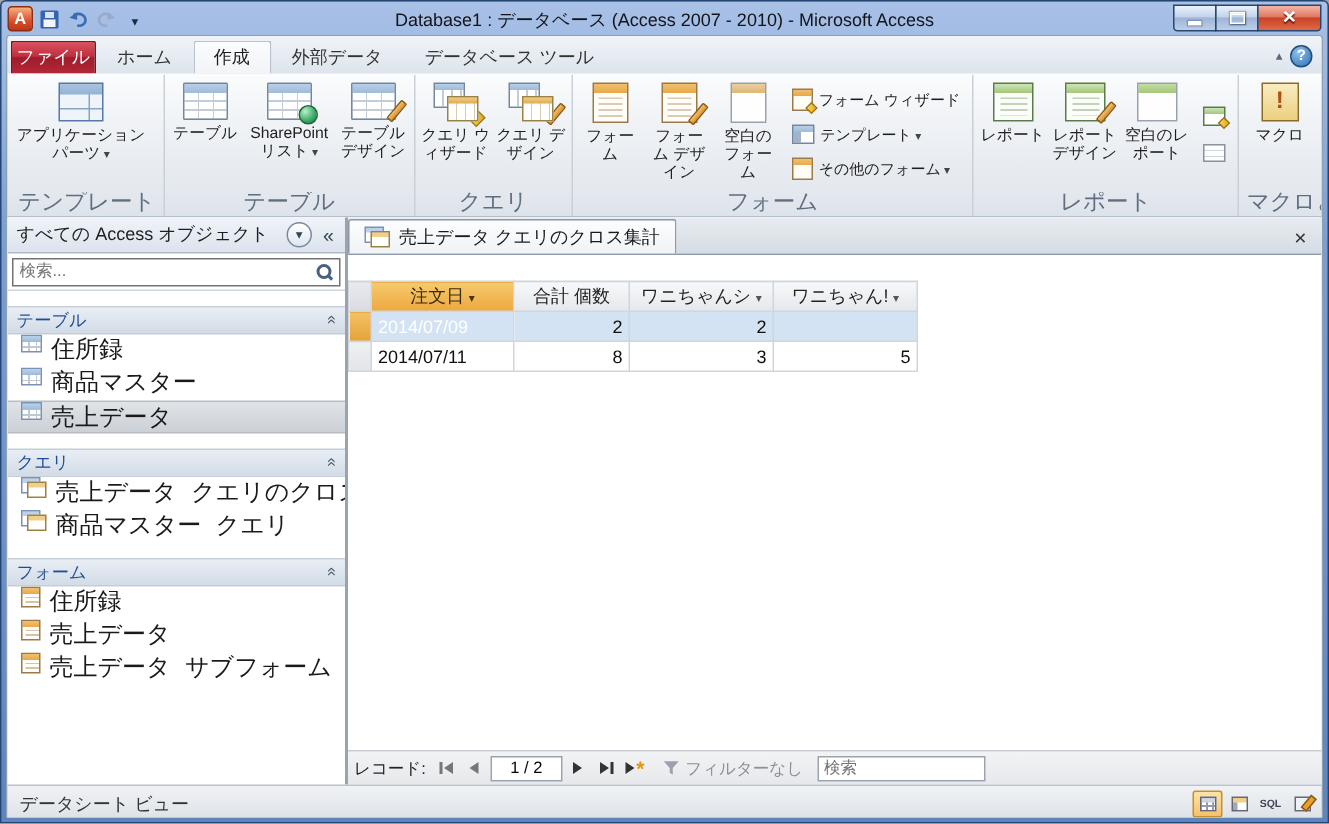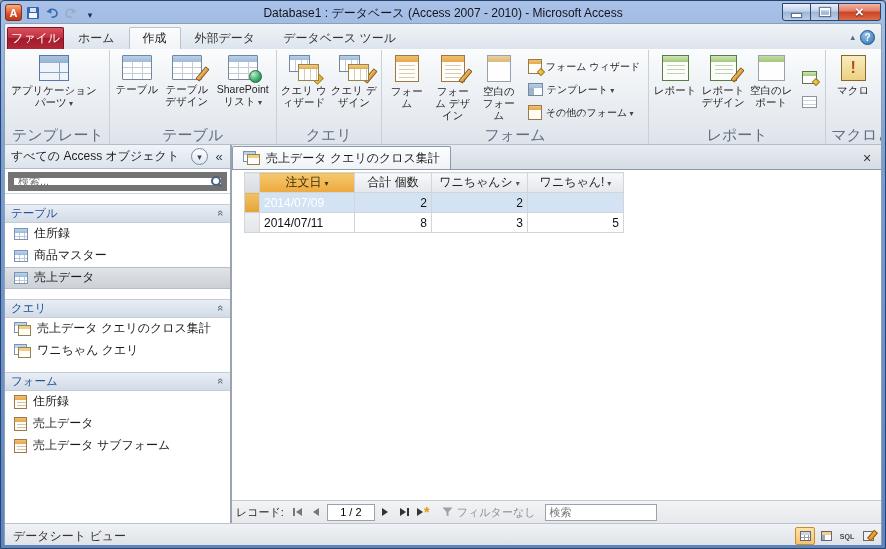--- a/index.html
+++ b/index.html
@@ -115,32 +115,32 @@
   
   .navpane{width:227px;flex:none;display:flex;flex-direction:column;background:#fff;border-right:2px solid #99a4b0;}
   .np-header{height:24px;flex:none;display:flex;align-items:center;gap:3px;padding:0 3px 0 6px;
     background:linear-gradient(#f0f4f9,#dbe3ec);border-bottom:1px solid #b0bac6;font-size:12px;color:#1e1e1e;}
   .np-title{flex:1;white-space:nowrap;overflow:hidden;}
   .np-dd{width:17px;height:17px;flex:none;border:1px solid #7b8aa0;border-radius:50%;background:linear-gradient(#fff,#dde6f0);display:flex;align-items:center;justify-content:center;}
   .np-dd::after{content:"▾";font-size:9px;color:#345;}
   .np-collapse{width:16px;height:16px;flex:none;display:flex;align-items:center;justify-content:center;color:#345;font-size:13px;}
   .np-collapse::after{content:"«";}
   .np-search{flex:none;padding:2px 3px;border-bottom:1px solid #cdd5de;position:relative;}
-  .np-search-input{width:100%;height:19px;border:6px solid #737373;font-size:11px;padding:0 20px 0 4px;font-family:inherit;}
+  .np-search-input{width:100%;height:19px;border:1px solid #737373;font-size:11px;padding:0 20px 0 4px;font-family:inherit;}
   .mag{position:absolute;right:9px;top:7px;width:10px;height:10px;}
   .mag::before{content:"";position:absolute;left:0;top:0;width:6px;height:6px;border:2px solid #4a6080;border-radius:50%;}
   .mag::after{content:"";position:absolute;right:-1px;bottom:0;width:4px;height:2px;background:#4a6080;transform:rotate(45deg);}
   .np-body{flex:1;overflow:hidden;}
   .np-section{margin-top:10px;}
   .np-sec-header{height:19px;display:flex;align-items:center;padding:0 6px;font-size:11.5px;color:#1f4e96;
     background:linear-gradient(#e9eef5,#d2dbe6);border-top:1px solid #c4cdd8;border-bottom:1px solid #c4cdd8;}
   .sec-name{flex:1;}
   .chev-up{transform:rotate(90deg);font-size:11px;color:#456;line-height:10px;}
   .chev-up::after{content:"«";}
-  .np-item{height:22px;display:flex;align-items:center;gap:6px;padding:0 2px 0 9px;font-size:12px;color:#1a1a1a;white-space:nowrap;overflow:hidden;}
+  .np-item{height:22px;display:flex;gap:6px;padding:0 2px 0 9px;font-size:16px;color:#1a1a1a;white-space:nowrap;overflow:hidden;font-family:Liberation Mono, monospace;}
   .np-item.selected{background:linear-gradient(#e0e3e7,#ccd1d7);border-top:1px solid #b8bdc4;border-bottom:1px solid #b8bdc4;}
   .mt{width:14px;height:12px;flex:none;border:1px solid #7a92b4;background-color:#fff;
     background-image:linear-gradient(#bcd2ea,#9cbade),
       repeating-linear-gradient(to right,transparent 0 4px,#c0c8d2 4px 5px),
       repeating-linear-gradient(to bottom,transparent 0 3px,#c0c8d2 3px 4px);
     background-size:100% 4px,100% 100%,100% 100%;background-repeat:no-repeat,repeat,repeat;}
   .mq{width:17px;height:14px;flex:none;position:relative;}
   .mq::before{content:"";position:absolute;left:0;top:0;width:11px;height:9px;border:1px solid #7a92b4;background-color:#fff;
     background-image:linear-gradient(#bcd2ea,#bcd2ea);background-size:100% 3px;background-repeat:no-repeat;}
   .mq::after{content:"";position:absolute;right:0;bottom:0;width:11px;height:9px;border:1px solid #9a8244;background-color:#fff;
@@ -150,21 +150,21 @@
     background-size:100% 4px,9px 7px;background-position:0 0,2px 6px;background-repeat:no-repeat;}
   
   .main{flex:1;display:flex;flex-direction:column;min-width:0;background:#fff;}
   .doctabs{height:25px;flex:none;display:flex;align-items:flex-end;padding:2px 6px 0 0;
     background:linear-gradient(#e8ecf1,#d5dce4);border-bottom:1px solid #8e9aa8;}
   .doctab{height:23px;display:flex;align-items:center;gap:6px;padding:0 10px;font-size:12px;color:#1a1a1a;
     background:linear-gradient(#fcfdfe,#f0f3f6);border:1px solid #8e9aa8;border-bottom:none;border-radius:2px 2px 0 0;}
   .doc-close{margin-left:auto;width:16px;height:16px;align-self:center;display:flex;align-items:center;justify-content:center;color:#333;font-size:14px;}
   .doc-close::after{content:"×";}
   .sheet{flex:1;position:relative;background:#fff;overflow:hidden;}
-  table.ds{border-collapse:collapse;table-layout:fixed;position:absolute;left:0;top:2px;margin-left:12px;}
+  table.ds{border-collapse:collapse;table-layout:fixed;position:absolute;left:0;top:17px;}
   .ds th,.ds td{border:1px solid #d2d6db;padding:0 4px;height:20px;font-size:12px;overflow:hidden;white-space:nowrap;}
   .ds th{background:linear-gradient(#f7f8fa,#e4e8ec);font-weight:normal;color:#222;text-align:center;}
   th.corner{width:15px;padding:0;background:linear-gradient(#e8eaee,#d8dce2);}
   th.c-date{width:95px;}
   th.c-num{width:77px;}
   th.c-a{width:96px;}
   th.c-b{width:96px;}
   th.selcol{background:linear-gradient(#f6c96e,#eda83f);color:#3a2a08;}
   .hdr-dd::after{content:"▾";font-size:8px;color:#555;margin-left:3px;}
   th.selcol .hdr-dd::after{color:#4a3408;}
@@ -276,31 +276,31 @@
         </div>
         <div class="rg-label">テンプレート</div>
       </div>
 
       <div class="rgroup">
         <div class="rg-content">
           <div class="btn-big">
             <span class="icn i-table"></span>
             <span class="blbl">テーブル</span>
           </div>
+          <div class="btn-big w62 dd">
+            <span class="icn i-table">
+                <span class="ovg"></span>
+              </span>
+            <span class="blbl">SharePoint リスト</span>
+          </div>
           <div class="btn-big">
             <span class="icn i-table">
                 <span class="ovp"></span>
               </span>
             <span class="blbl">テーブル デザイン</span>
-          </div>
-          <div class="btn-big w62 dd">
-            <span class="icn i-table">
-                <span class="ovg"></span>
-              </span>
-            <span class="blbl">SharePoint リスト</span>
           </div>
         </div>
         <div class="rg-label">テーブル</div>
       </div>
 
       <div class="rgroup">
         <div class="rg-content">
           <div class="btn-big">
             <span class="icn i-2tables">
                 <span class="ovs"></span>
@@ -443,21 +443,21 @@
             <div class="np-sec-header">
               <span class="sec-name">クエリ</span>
               <span class="chev-up"></span>
             </div>
             <div class="np-item">
               <span class="mq"></span>
               <span>売上データ クエリのクロス集計</span>
             </div>
             <div class="np-item">
               <span class="mq"></span>
-              <span>ワニちゃん クエリ</span>
+              <span>商品マスター クエリ</span>
             </div>
           </div>
 
           <div class="np-section">
             <div class="np-sec-header">
               <span class="sec-name">フォーム</span>
               <span class="chev-up"></span>
             </div>
             <div class="np-item">
               <span class="mf"></span>

